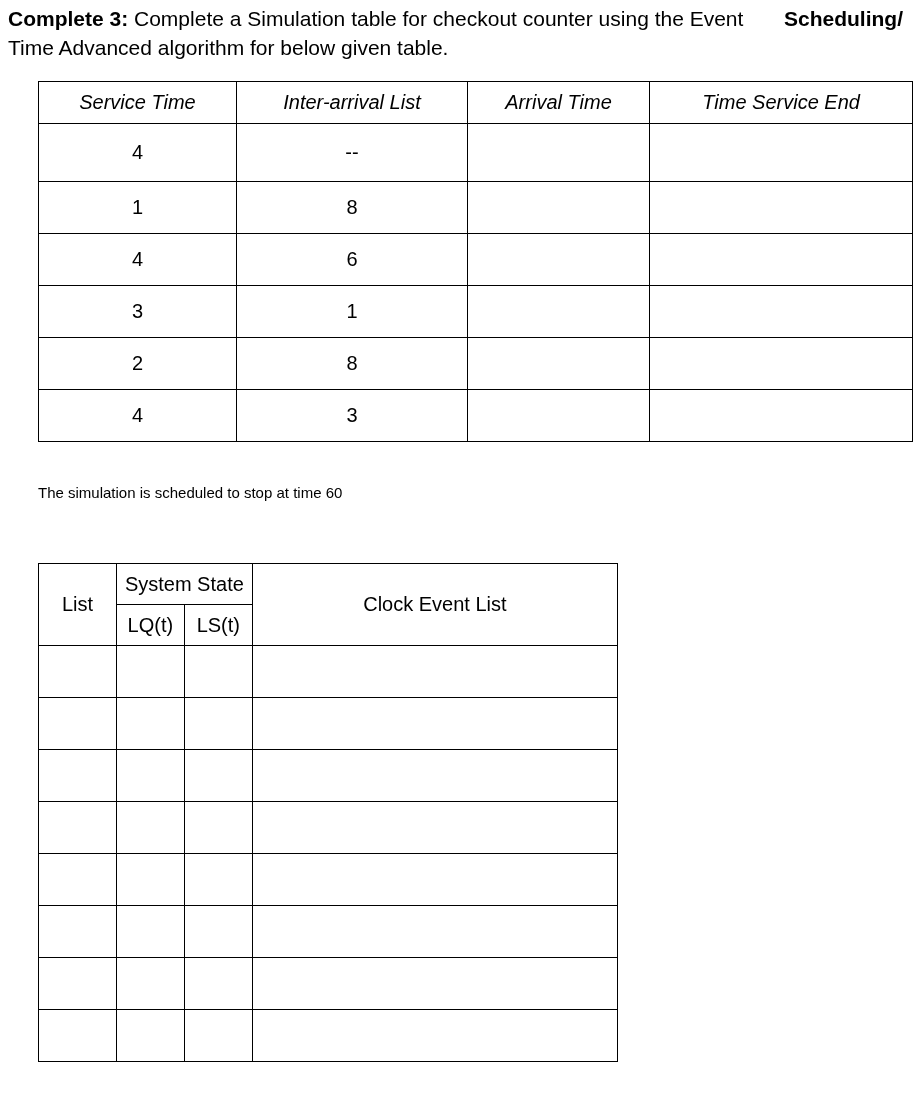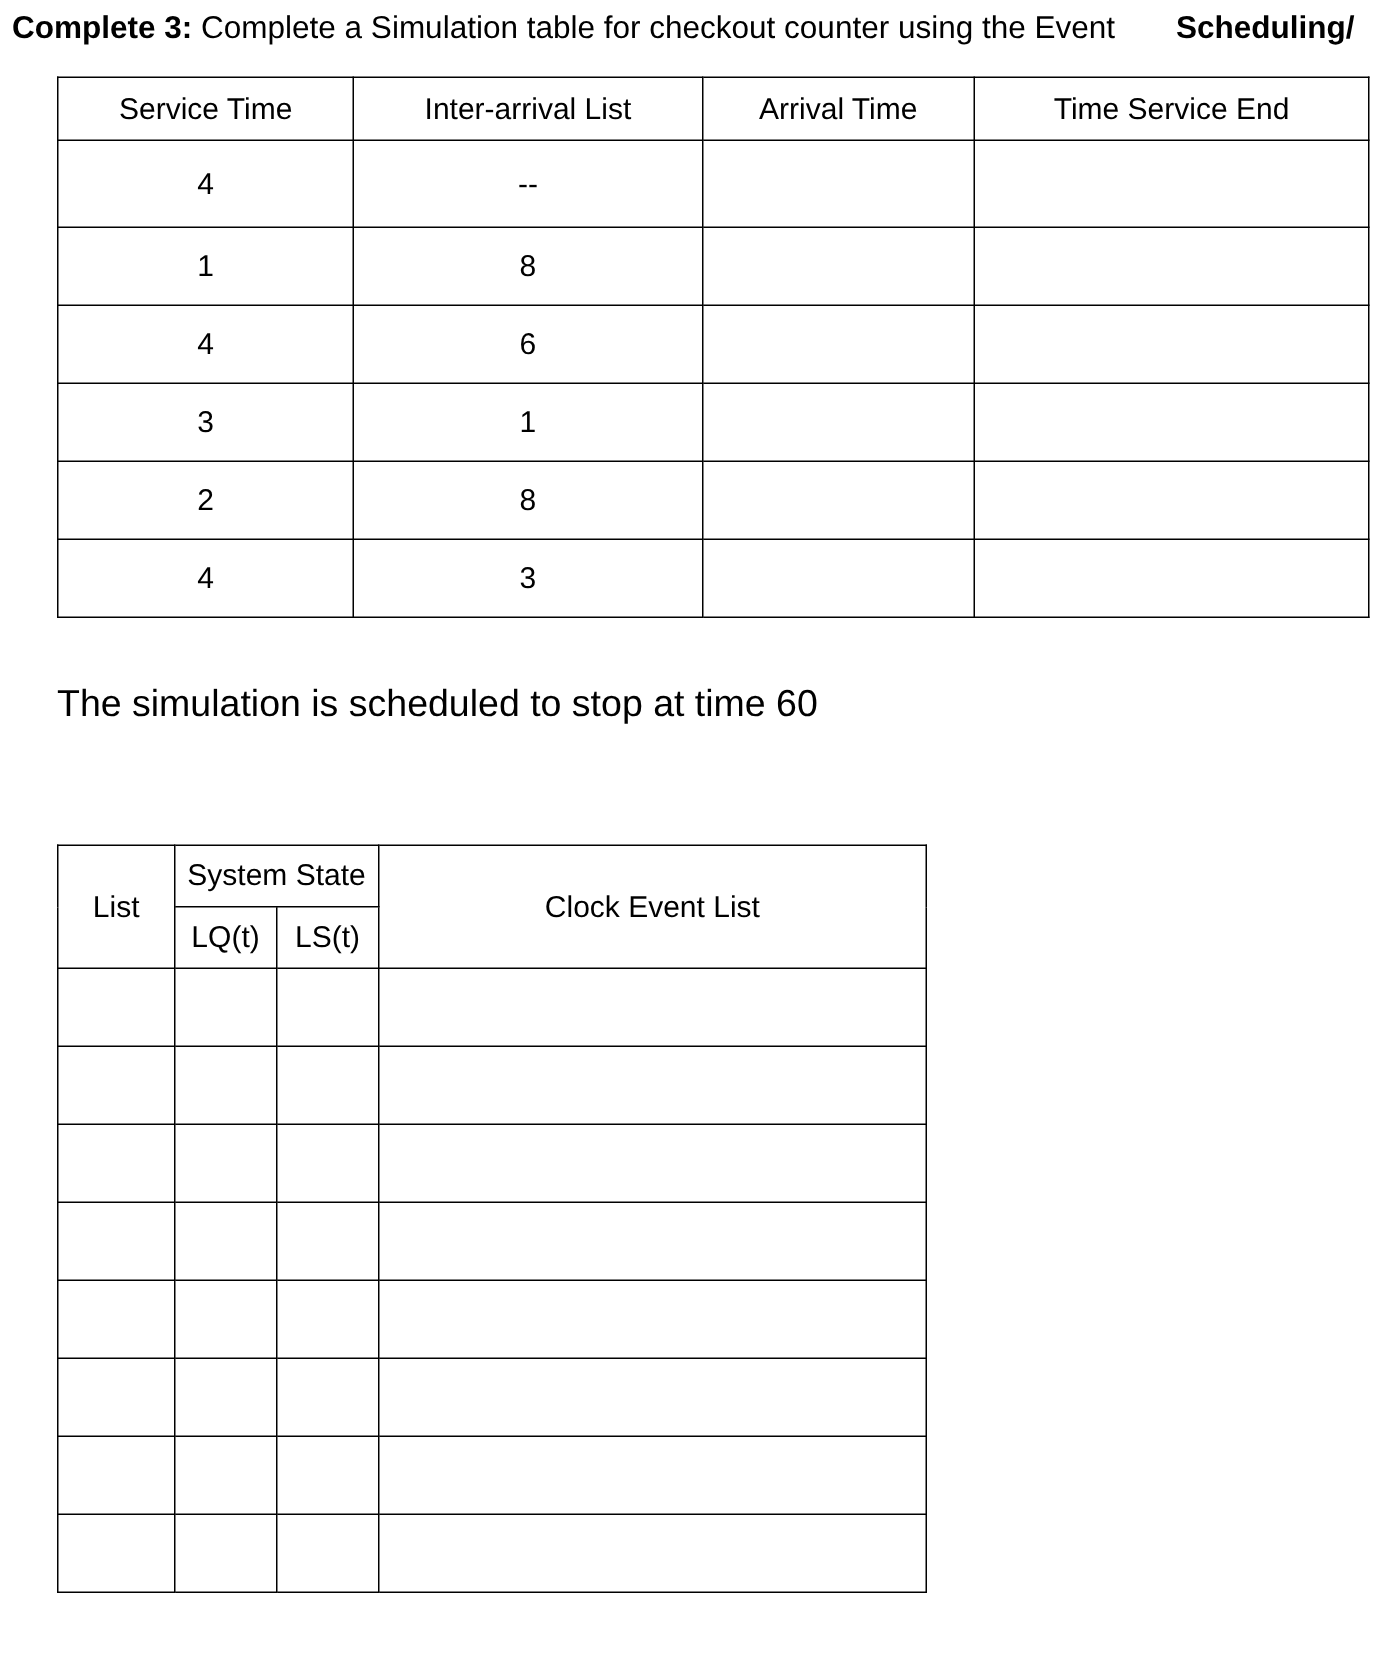--- a/index.html
+++ b/index.html
@@ -37,30 +37,31 @@
     .table1 th, .table1 td {
       border: 1.5px solid #000;
       text-align: center;
       vertical-align: middle;
       font-weight: normal;
       font-size: 20px;
     }
     .table1 th {
       height: 42px;
       padding: 6px 4px;
+      font-style: italic;
     }
     .table1 td {
       height: 52px;
       padding: 6px 4px;
     }
     .table1 .r0 td { height: 58px; }
     .mid-text {
       margin-left: 30px;
-      font-size: 25px;
-      margin-bottom: 76px;
+      font-size: 15px;
+      margin-bottom: 60px;
     }
     .table2 {
       border-collapse: collapse;
       width: 580px;
       margin-left: 30px;
     }
     .table2 th, .table2 td {
       border: 1.5px solid #000;
       vertical-align: middle;
       font-weight: normal;
@@ -78,20 +79,21 @@
     .table2 .col-lq { width: 68px; }
     .table2 .col-ls { width: 68px; }
     .table2 .col-fel { width: 366px; }
   </style>
 </head>
 <body>
 
 <div class="question-header">
   <span class="right-word">Scheduling/</span>
   <span class="question-num">Complete 3:</span><span> Complete a Simulation table for checkout counter using the Event</span><br>
+  <span>Time Advanced algorithm for below given table.</span>
 </div>
 
 <table class="table1">
   <thead>
     <tr>
       <th>Service Time</th>
       <th>Inter-arrival List</th>
       <th>Arrival Time</th>
       <th>Time Service End</th>
     </tr>

